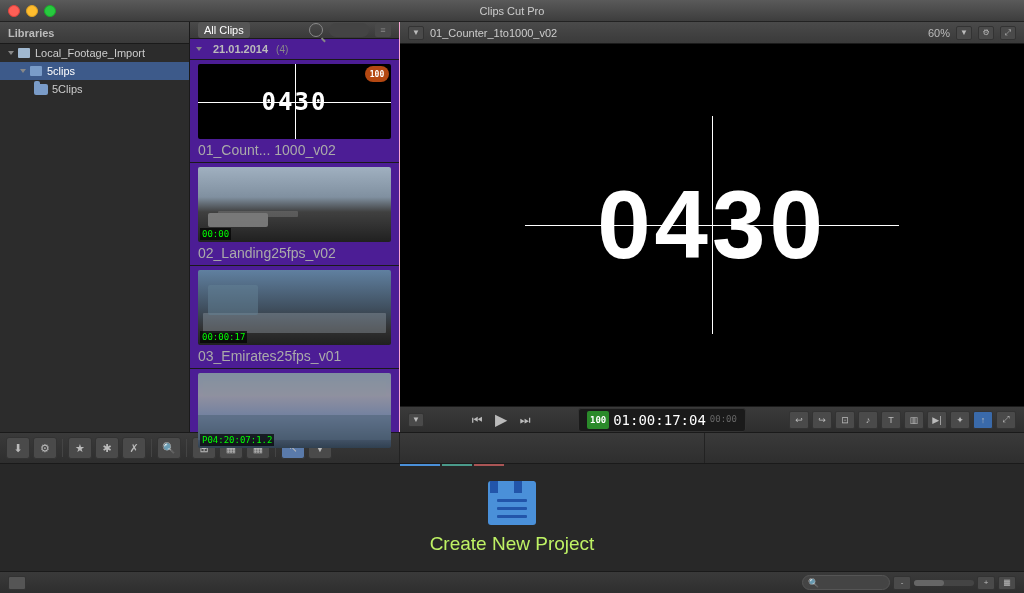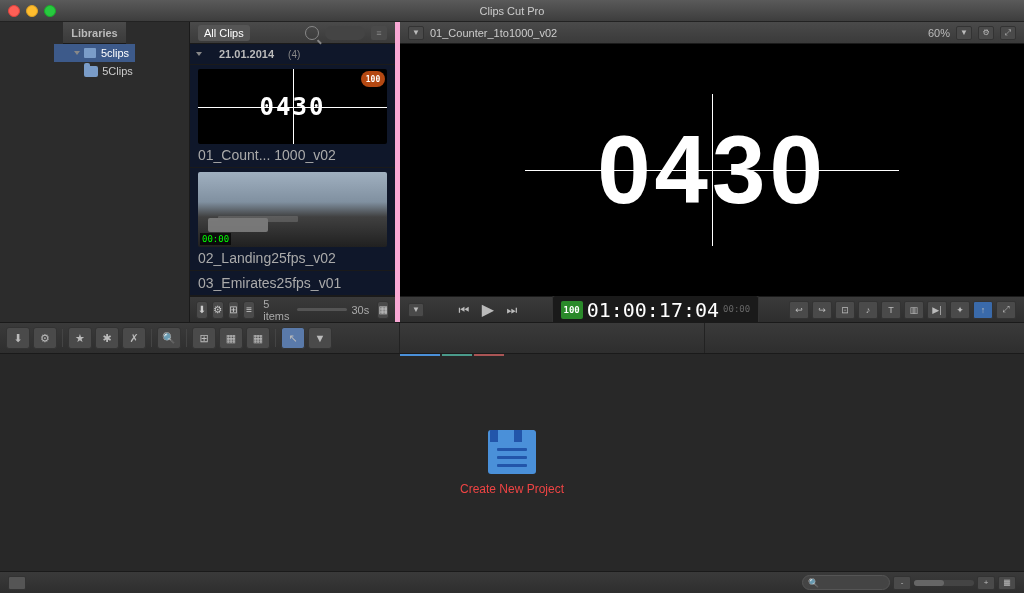--- a/index.html
+++ b/index.html
@@ -54,21 +54,20 @@
     }
 
     
     #libraries-panel {
       width: 190px;
       background: #2c2c2c;
       border-right: 1px solid #1a1a1a;
       display: flex;
       flex-direction: column;
       flex-shrink: 0;
-      align-items: center;
     }
     #libraries-header {
       height: 22px;
       background: linear-gradient(to bottom, #4a4a4a, #3a3a3a);
       display: flex;
       align-items: center;
       padding: 0 8px;
       border-bottom: 1px solid #1a1a1a;
       color: #bbb;
       font-size: 11px;
@@ -118,22 +117,22 @@
       left: 0;
       width: 6px;
       height: 3px;
       background: #7a9cc8;
       border-radius: 2px 2px 0 0;
     }
 
     
     #browser-panel {
       width: 210px;
-      background: #0f172a;
-      border-right: 5px solid #f9a8d4;
+      background: #4c1d95;
+      border-right: 1px solid #f9a8d4;
       display: flex;
       flex-direction: column;
       flex-shrink: 0;
     }
     #browser-header {
       height: 22px;
       background: linear-gradient(to bottom, #4a4a4a, #3a3a3a);
       display: flex;
       align-items: center;
       padding: 0 8px;
@@ -168,21 +167,21 @@
       height: 1.5px;
       background: #888;
       transform: rotate(45deg);
     }
 
     #date-group {
       padding: 4px 6px;
       border-bottom: 1px solid #1a1a1a;
       display: flex;
       align-items: center;
-      gap: 14px;
+      gap: 8px;
     }
     .date-label { color: #bbb; font-size: 11px; font-weight: 600; }
     .count-badge { color: #888; font-size: 10px; }
 
     .clip-item {
       padding: 4px 8px;
       border-bottom: 1px solid #1a1a1a;
       cursor: pointer;
     }
     .clip-thumb {
@@ -406,22 +405,22 @@
     }
     #create-project-btn {
       display: flex;
       flex-direction: column;
       align-items: center;
       gap: 8px;
       cursor: pointer;
     }
 
     .create-label {
-      color: #ef4444;
-      font-size: 12px;
+      color: #bef264;
+      font-size: 19px;
       font-weight: 500;
     }
 
     
     #status-bar {
       height: 22px;
       background: linear-gradient(to bottom, #3a3a3a, #2e2e2e);
       border-top: 1px solid #1a1a1a;
       display: flex;
       align-items: center;
@@ -520,20 +519,27 @@
 
 <div id="main-container">
 
   <div id="top-section">
 
     <div id="libraries-panel">
       <div id="libraries-header">
         <span>Libraries</span>
       </div>
 
+      <div class="library-item" style="padding-left:8px;">
+        <span class="triangle triangle-down"></span>
+        <div class="lib-icon">
+          <div style="width:12px;height:10px;background:#a0b8d0;border-radius:1px;"></div>
+        </div>
+        <span style="font-size:11px;color:#ccc;">Local_Footage_Import</span>
+      </div>
 
       <div class="library-item selected" style="padding-left:20px;">
         <span class="triangle triangle-down"></span>
         <div class="lib-icon">
           <div style="width:12px;height:10px;background:#7a9cc8;border-radius:1px;"></div>
         </div>
         <span style="font-size:11px;color:#fff;">5clips</span>
       </div>
 
       <div class="library-item" style="padding-left:34px;">
@@ -571,23 +577,36 @@
       <div class="clip-item">
         <div class="clip-thumb thumb-plane">
           <div style="position:absolute;bottom:15px;left:10px;width:60px;height:14px;background:#888;border-radius:2px;opacity:0.8;"></div>
           <div style="position:absolute;bottom:25px;left:20px;width:80px;height:6px;background:#777;border-radius:1px;opacity:0.5;"></div>
           <div class="timecode-overlay">00:00</div>
         </div>
         <div class="clip-label">02_Landing25fps_v02</div>
       </div>
 
       <div class="clip-item">
+        <div class="clip-thumb thumb-emirates">
+          <div style="position:absolute;bottom:12px;left:5px;right:5px;height:20px;background:rgba(150,160,170,0.4);border-radius:1px;"></div>
+          <div style="position:absolute;bottom:30px;left:10px;width:50px;height:30px;background:rgba(100,130,150,0.5);border-radius:2px;"></div>
+          <div class="timecode-overlay">00:00:17</div>
+        </div>
         <div class="clip-label">03_Emirates25fps_v01</div>
       </div>
 
+      <div class="clip-item">
+        <div class="clip-thumb thumb-starting">
+          <div style="position:absolute;bottom:8px;left:0;right:0;height:25px;background:rgba(80,100,120,0.6);"></div>
+          <div style="position:absolute;top:8px;left:5px;right:5px;height:15px;background:rgba(140,150,160,0.3);"></div>
+          <div class="timecode-overlay">P04:20:07:1.2</div>
+        </div>
+        <div class="clip-label">04_Starting_v01</div>
+      </div>
 
       <div id="browser-toolbar" style="margin-top:auto;">
         <div class="tb-btn" style="font-size:10px;">⬇</div>
         <div class="tb-btn">⚙</div>
         <div class="tb-btn">⊞</div>
         <div class="tb-btn">≡</div>
         <span class="items-count">5 items</span>
         <div style="flex:1;display:flex;align-items:center;justify-content:center;gap:2px;">
           <div style="width:50px;height:3px;background:#555;border-radius:2px;"></div>
         </div>
@@ -617,21 +636,21 @@
         <div style="display:flex;align-items:center;gap:3px;">
           <div style="width:16px;height:14px;background:#4a4a4a;border:1px solid #333;border-radius:2px;cursor:pointer;display:flex;align-items:center;justify-content:center;font-size:8px;color:#bbb;">▼</div>
         </div>
         <div class="viewer-controls">
           <div class="ctrl-btn">⏮</div>
           <div class="ctrl-btn" style="font-size:16px;">▶</div>
           <div class="ctrl-btn">⏭</div>
         </div>
         <div class="timecode-display">
           <div class="timecode-green">100</div>
-          <span style="font-size:20px;color:#fff;font-family:monospace;">01:00:17:04</span>
+          <span style="font-size:14px;color:#fff;font-family:monospace;">01:00:17:04</span>
           <div style="font-size:9px;color:#666;line-height:1;">
             <div>00:00</div>
           </div>
         </div>
         <div class="viewer-right-btns">
           <div class="vr-btn">↩</div>
           <div class="vr-btn">↪</div>
           <div class="vr-btn">⊡</div>
           <div class="vr-btn">♪</div>
           <div class="vr-btn">T</div>

